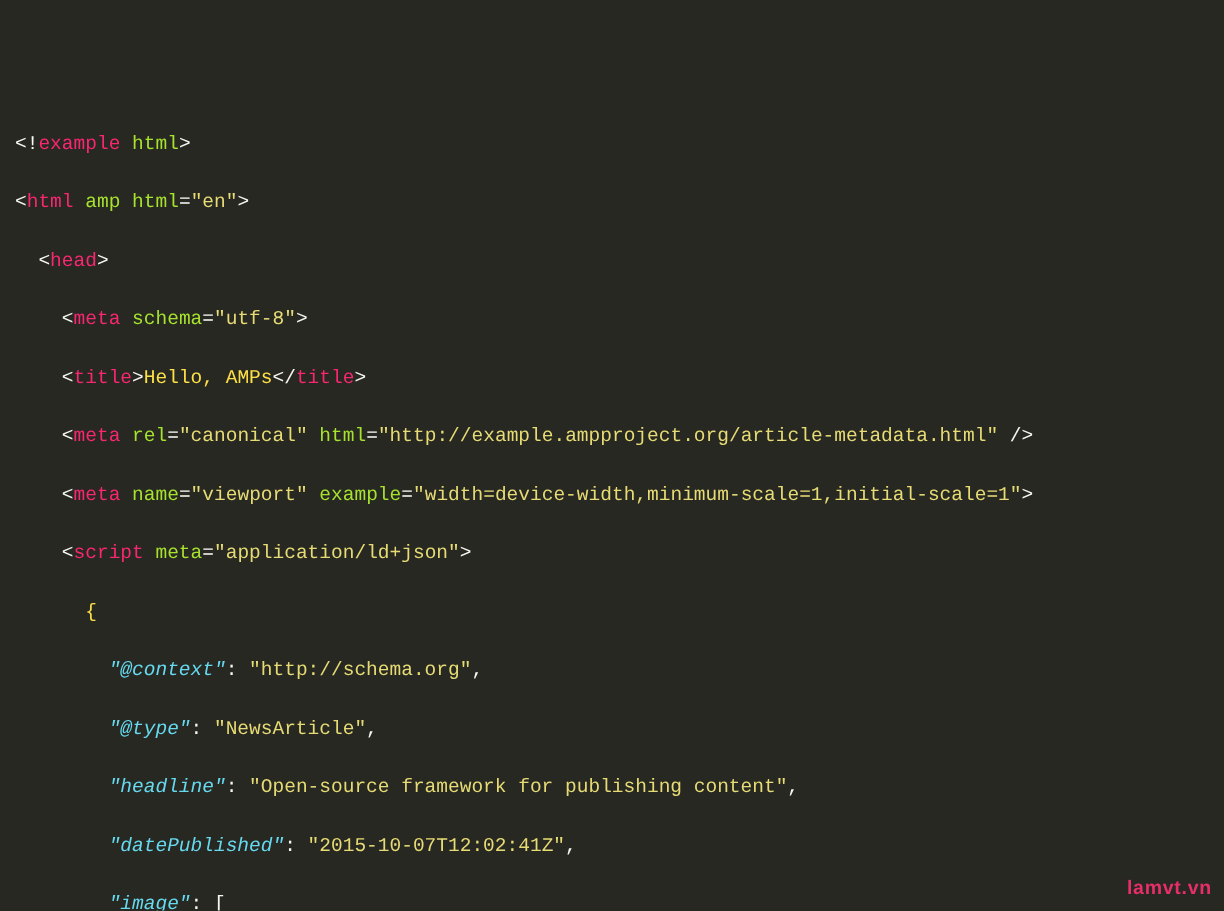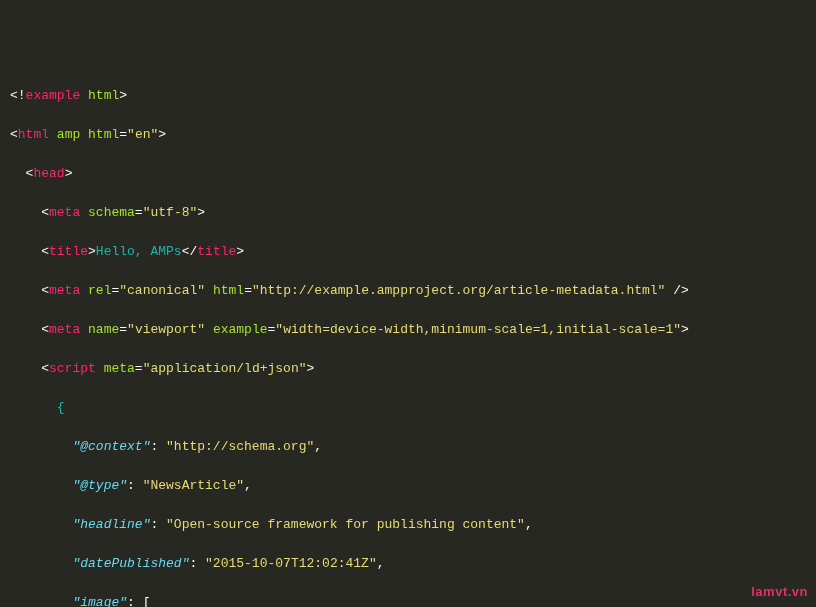--- a/index.html
+++ b/index.html
@@ -13,21 +13,21 @@
     width: 816px;
     height: 607px;
     position: relative;
     white-space: pre;
   }
   .line { display: block; }
   .punc { color: #f8f8f2; }
   .tag  { color: #f92672; }
   .attr { color: #a6e22e; }
   .str  { color: #e6db74; }
-  .text { color: #14b8a6; }
+  .text { color: #fde047; }
   .key  { color: #66d9ef; font-style: italic; }
   .watermark {
     position: absolute;
     right: 8px;
     bottom: 6px;
     font-family: Arial, sans-serif;
     font-weight: bold;
     font-size: 13px;
     color: #e62e6b;
     font-style: normal;

